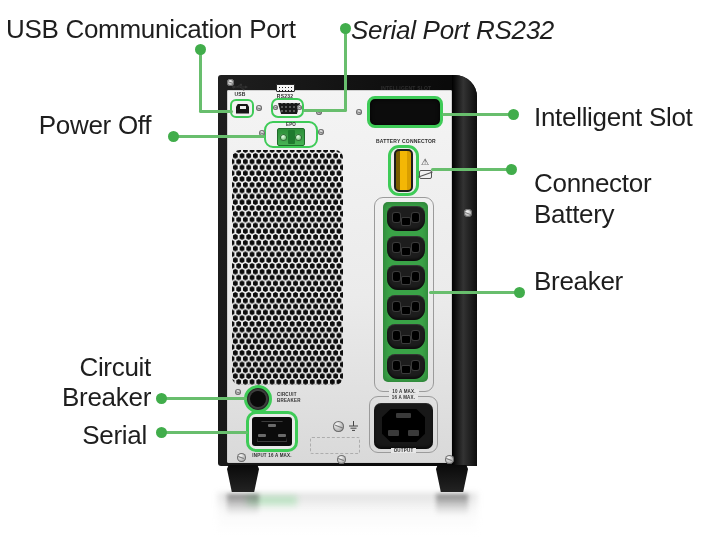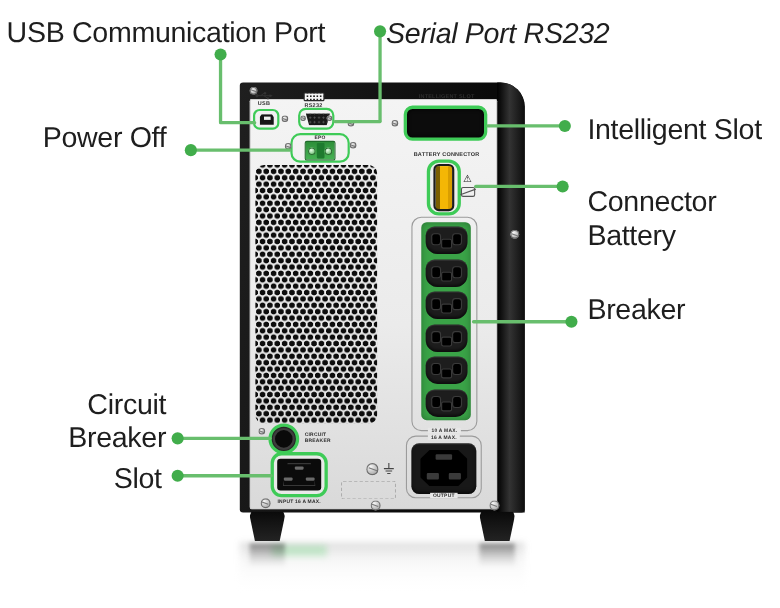--- a/index.html
+++ b/index.html
@@ -336,16 +336,16 @@
     <div>Battery</div>
   </div>
   <div class="callout-label" style="left:534px; top:266px; line-height:31px;">
     <div>Breaker</div>
   </div>
   <div class="callout-label" style="right:558px; top:352px; text-align:right; line-height:30px;">
     <div>Circuit</div>
     <div>Breaker</div>
   </div>
   <div class="callout-label" style="right:562px; top:420px; text-align:right; line-height:31px;">
-    <div>Slot</div>
+    <div>Serial</div>
   </div>
 
 </div>
 
 </body></html>

